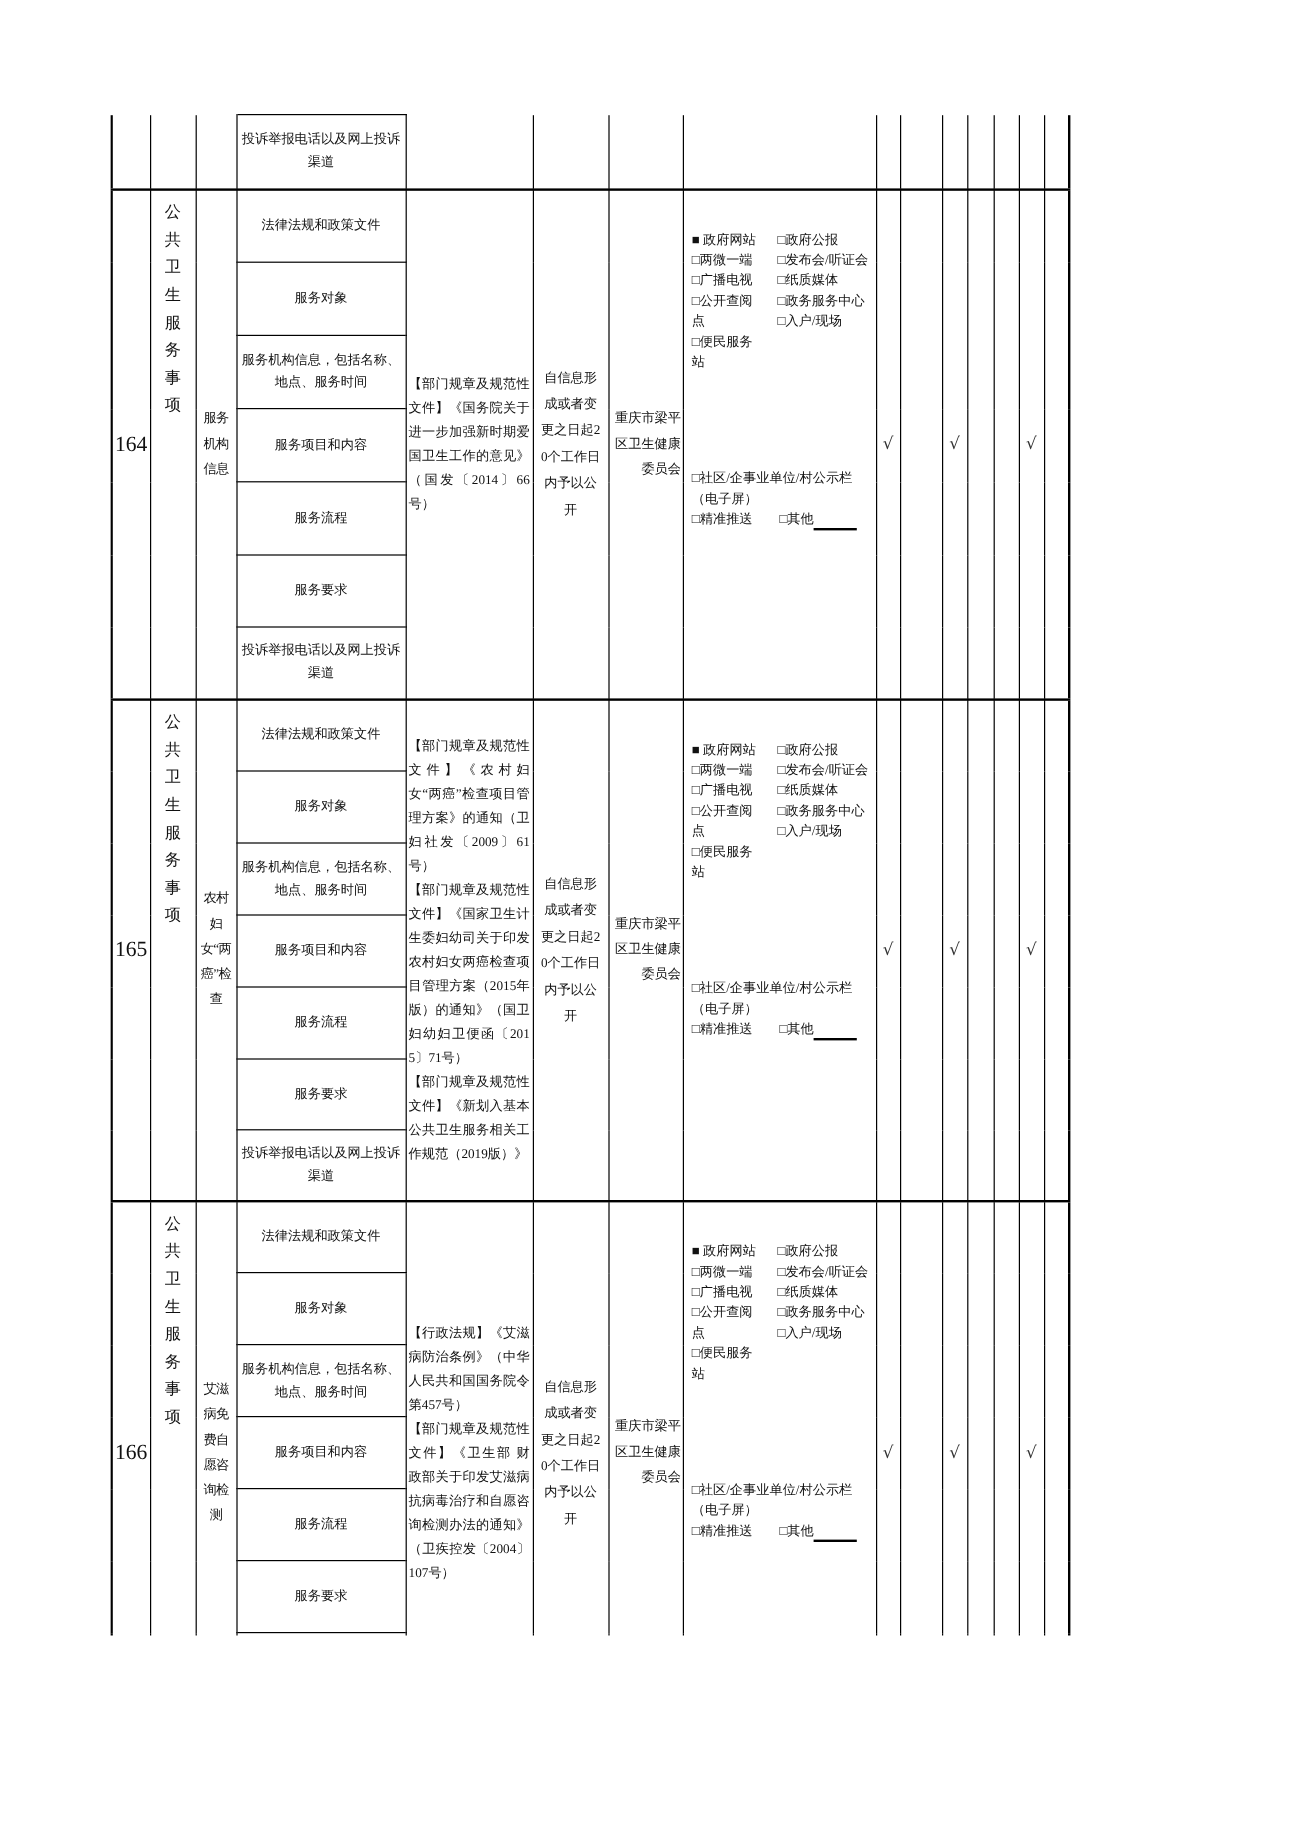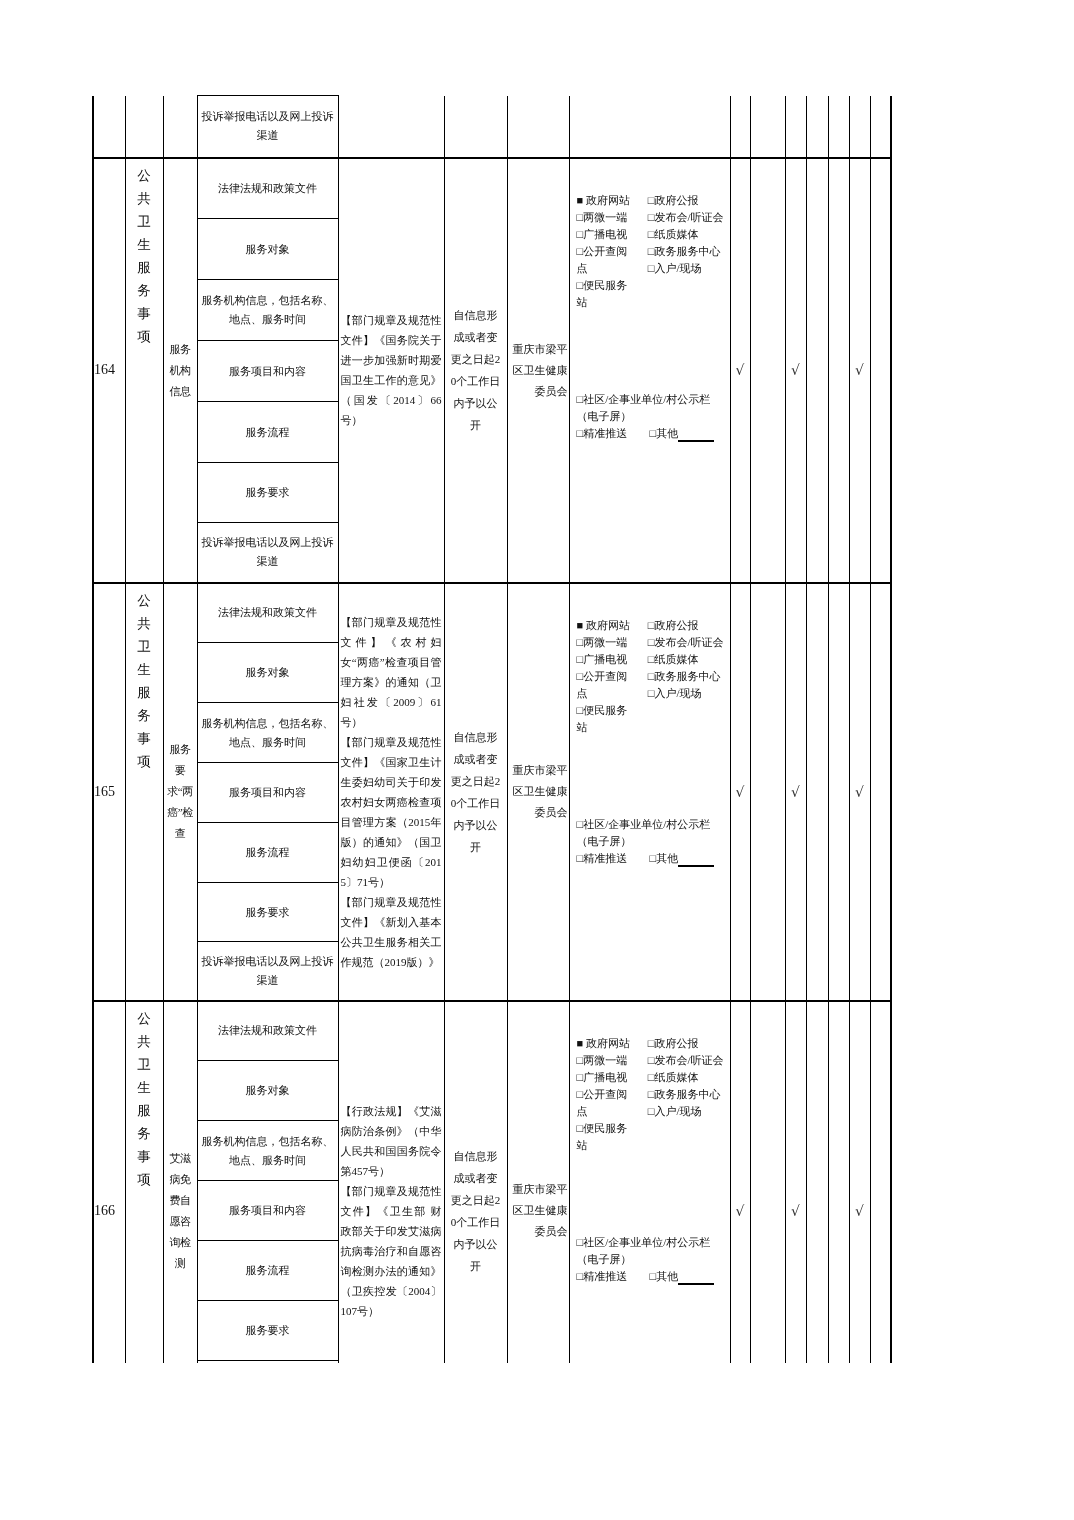--- a/index.html
+++ b/index.html
@@ -17,22 +17,22 @@
     border-left:2px solid #000;border-right:2px solid #000;border-top:none;padding-left:44px;
   }
   td{
     border:1px solid #000;padding:0;overflow:hidden;
     font-size:11.5px;vertical-align:middle;
   }
   tbody.main{border-top:2px solid #000;}
   tbody.partial td{border-top:none;}
   tbody.partial td.sub{border-top:1px solid #000;}
 
-  td.num{text-align:left;font-size:14px;}
-  td.cat{vertical-align:top;font-family:Liberation Mono, monospace;}
+  td.num{text-align:center;font-size:18px;}
+  td.cat{vertical-align:top;}
   .vtext{
     width:15px;margin:6px auto 0;font-size:13.5px;line-height:23px;
     text-align:center;word-break:break-all;
   }
   td.name{
     text-align:center;font-size:11px;line-height:21px;padding:0 2px;
     word-break:break-all;letter-spacing:-0.5px;
   }
   td.sub{
     text-align:center;font-size:11px;line-height:19px;padding:0 3px;
@@ -183,21 +183,21 @@
           <td class="sub">投诉举报电话以及网上投诉渠道</td>
         </tr>
   </tbody>
 
   <tbody class="main">
     <tr style="height:60px">
       <td class="num" rowspan="7">165</td>
       <td class="cat" rowspan="7">
         <div class="vtext">公共卫生服务事项</div>
       </td>
-      <td class="name" rowspan="7">服务要求“两癌”检查</td>
+      <td class="name" rowspan="7">农村妇女“两癌”检查</td>
       <td class="sub">法律法规和政策文件</td>
       <td class="legal" rowspan="7">
         <div class="doc">【部门规章及规范性文件】《农村妇女“两癌”检查项目管理方案》的通知（卫妇社发〔2009〕61号）</div>
         <div class="doc">【部门规章及规范性文件】《国家卫生计生委妇幼司关于印发农村妇女两癌检查项目管理方案（2015年版）的通知》（国卫妇幼妇卫便函〔2015〕71号）</div>
         <div class="doc">【部门规章及规范性文件】《新划入基本公共卫生服务相关工作规范（2019版）》</div>
       </td>
       <td class="timing" rowspan="7">自信息形成或者变更之日起20个工作日内予以公开</td>
       <td class="agency" rowspan="7">重庆市梁平区卫生健康委员会</td>
       <td class="channels" rowspan="7">
         <div class="ch-top">

